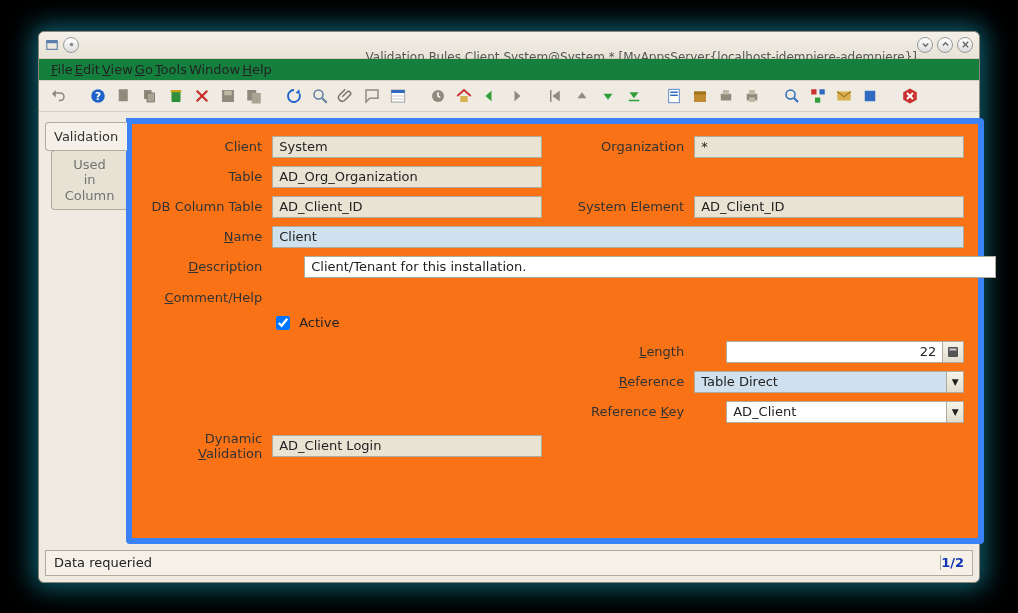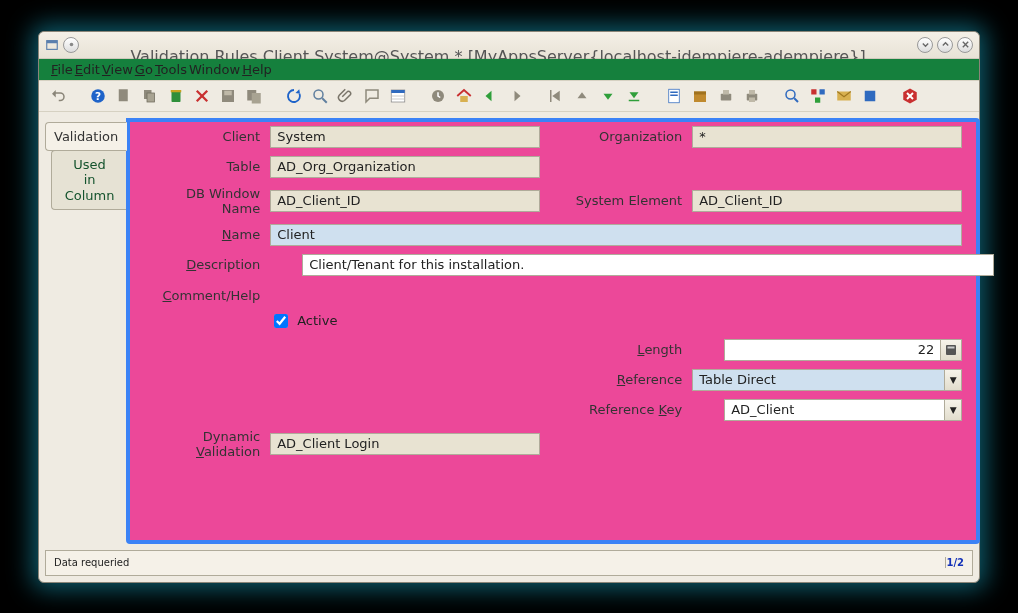--- a/index.html
+++ b/index.html
@@ -42,22 +42,22 @@
     border-top-left-radius: 6px;
     border-top-right-radius: 6px;
   }
   .titlebar-left, .titlebar-right {
     display: flex;
     gap: 4px;
     align-items: center;
   }
   .titlebar-title {
     flex: 1;
-    text-align: center;
-    font-size: 16px;
+    text-align: right;
+    font-size: 12px;
     color: #555;
     white-space: nowrap;
     overflow: hidden;
     margin-top: 24px;
   }
   .wm-btn {
     width: 14px; height: 14px;
     border: 1px solid #999;
     border-radius: 50%;
     background: linear-gradient(#fff,#ddd);
@@ -125,30 +125,30 @@
     margin-bottom: -1px;
   }
   .tab.active {
     background: #f5f1e8;
     border-right: 1px solid #f5f1e8;
     position: relative;
     z-index: 2;
   }
   .tab.inactive {
     background: #e6e2d4;
-    color: #14532d;
+    color: #737373;
     line-height: 1.2;
     margin-left: 6px;
   }
   .form-area {
     flex: 1;
-    border: 4px solid #3b82f6;
-    background: #ec4899;
+    border: 6px solid #3b82f6;
+    background: #f97316;
     border-radius: 0 4px 4px 4px;
-    padding: 4px 14px;
+    padding: 12px 14px;
     position: relative;
     margin-left: -1px;
   }
   .form-grid {
     display: grid;
     grid-template-columns: 120px 270px 140px 1fr;
     column-gap: 6px;
     row-gap: 8px;
     align-items: center;
   }
@@ -226,21 +226,21 @@
   
   .statusbar {
     height: 24px;
     display: flex;
     align-items: center;
     justify-content: space-between;
     border: 1px solid #b0ab9a;
     margin: 0 6px 6px 6px;
     background: #f5f1e8;
     padding: 0 8px;
-    font-size: 10px;
+    font-size: 13px;
   }
   .statusbar .right {
     border-left: 1px solid #b0ab9a;
     padding-left: 0;
     color: #1432b8;
     font-weight: bold;
   }
 </style>
 </head>
 <body>
@@ -496,21 +496,21 @@
           <div class="lbl">Client</div>
           <div class="field">System</div>
           <div class="lbl">Organization</div>
           <div class="field">*</div>
 
           <div class="lbl">Table</div>
           <div class="field">AD_Org_Organization</div>
           <div></div>
             <div></div>
 
-          <div class="lbl">DB Window Name</div>
+          <div class="lbl">DB Column Table</div>
           <div class="field">AD_Client_ID</div>
           <div class="lbl">System Element</div>
           <div class="field">AD_Client_ID</div>
 
           <div class="lbl"><span class="ul">N</span>ame</div>
           <div class="field blue span3">Client</div>
 
           <div class="lbl"><span class="ul">D</span>escription</div>
           <div class="field white span3">Client/Tenant for this installation.</div>
 

